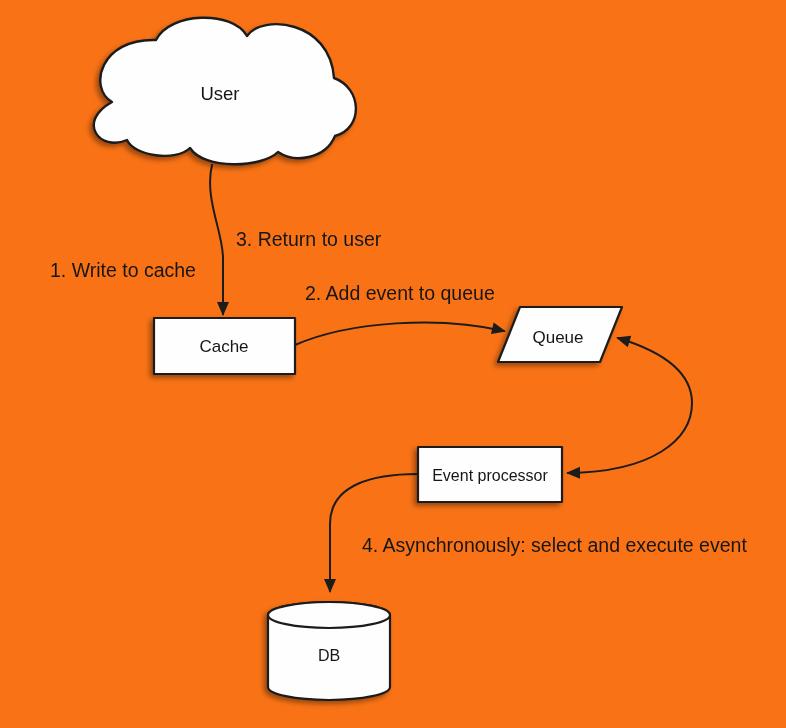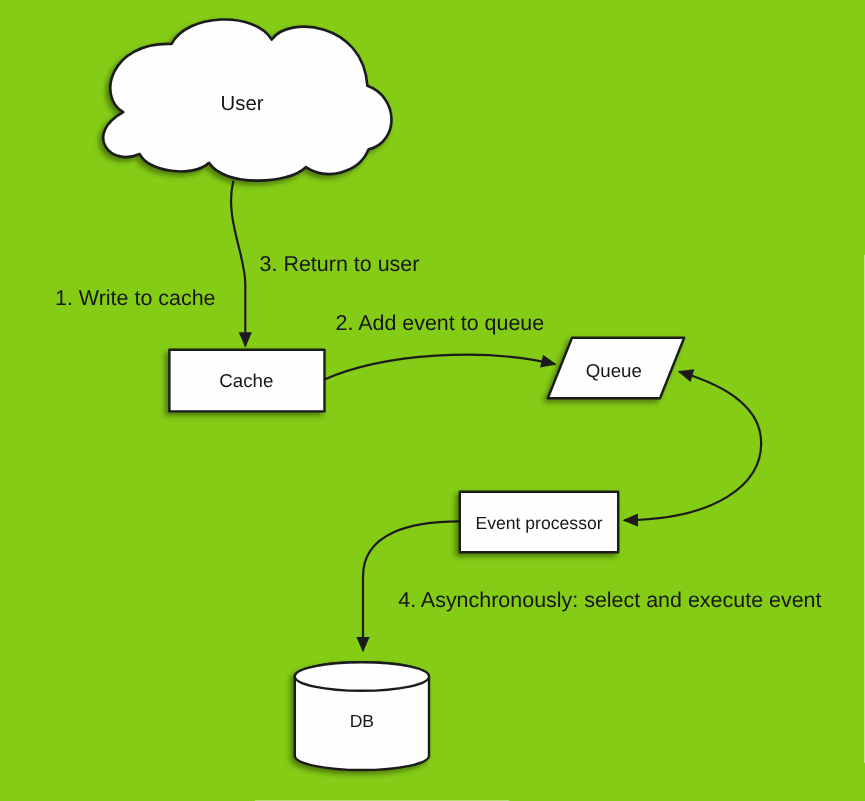--- a/index.html
+++ b/index.html
@@ -1,20 +1,20 @@
 <!DOCTYPE html>
 <html><head>
 <meta charset="utf-8">
 <style>
   html, body { margin: 0; padding: 0; background: #ffffff; }
   .canvas {
     position: relative;
     width: 786px;
     height: 728px;
-    background: #84cc16;
+    background: #f97316;
     overflow: hidden;
     font-family: "Liberation Sans", sans-serif;
   }
   svg { display: block; }
   .shape {
     fill: #fefefe;
     stroke: #1c1c1c;
     stroke-width: 2.2;
     stroke-linejoin: round;
   }

